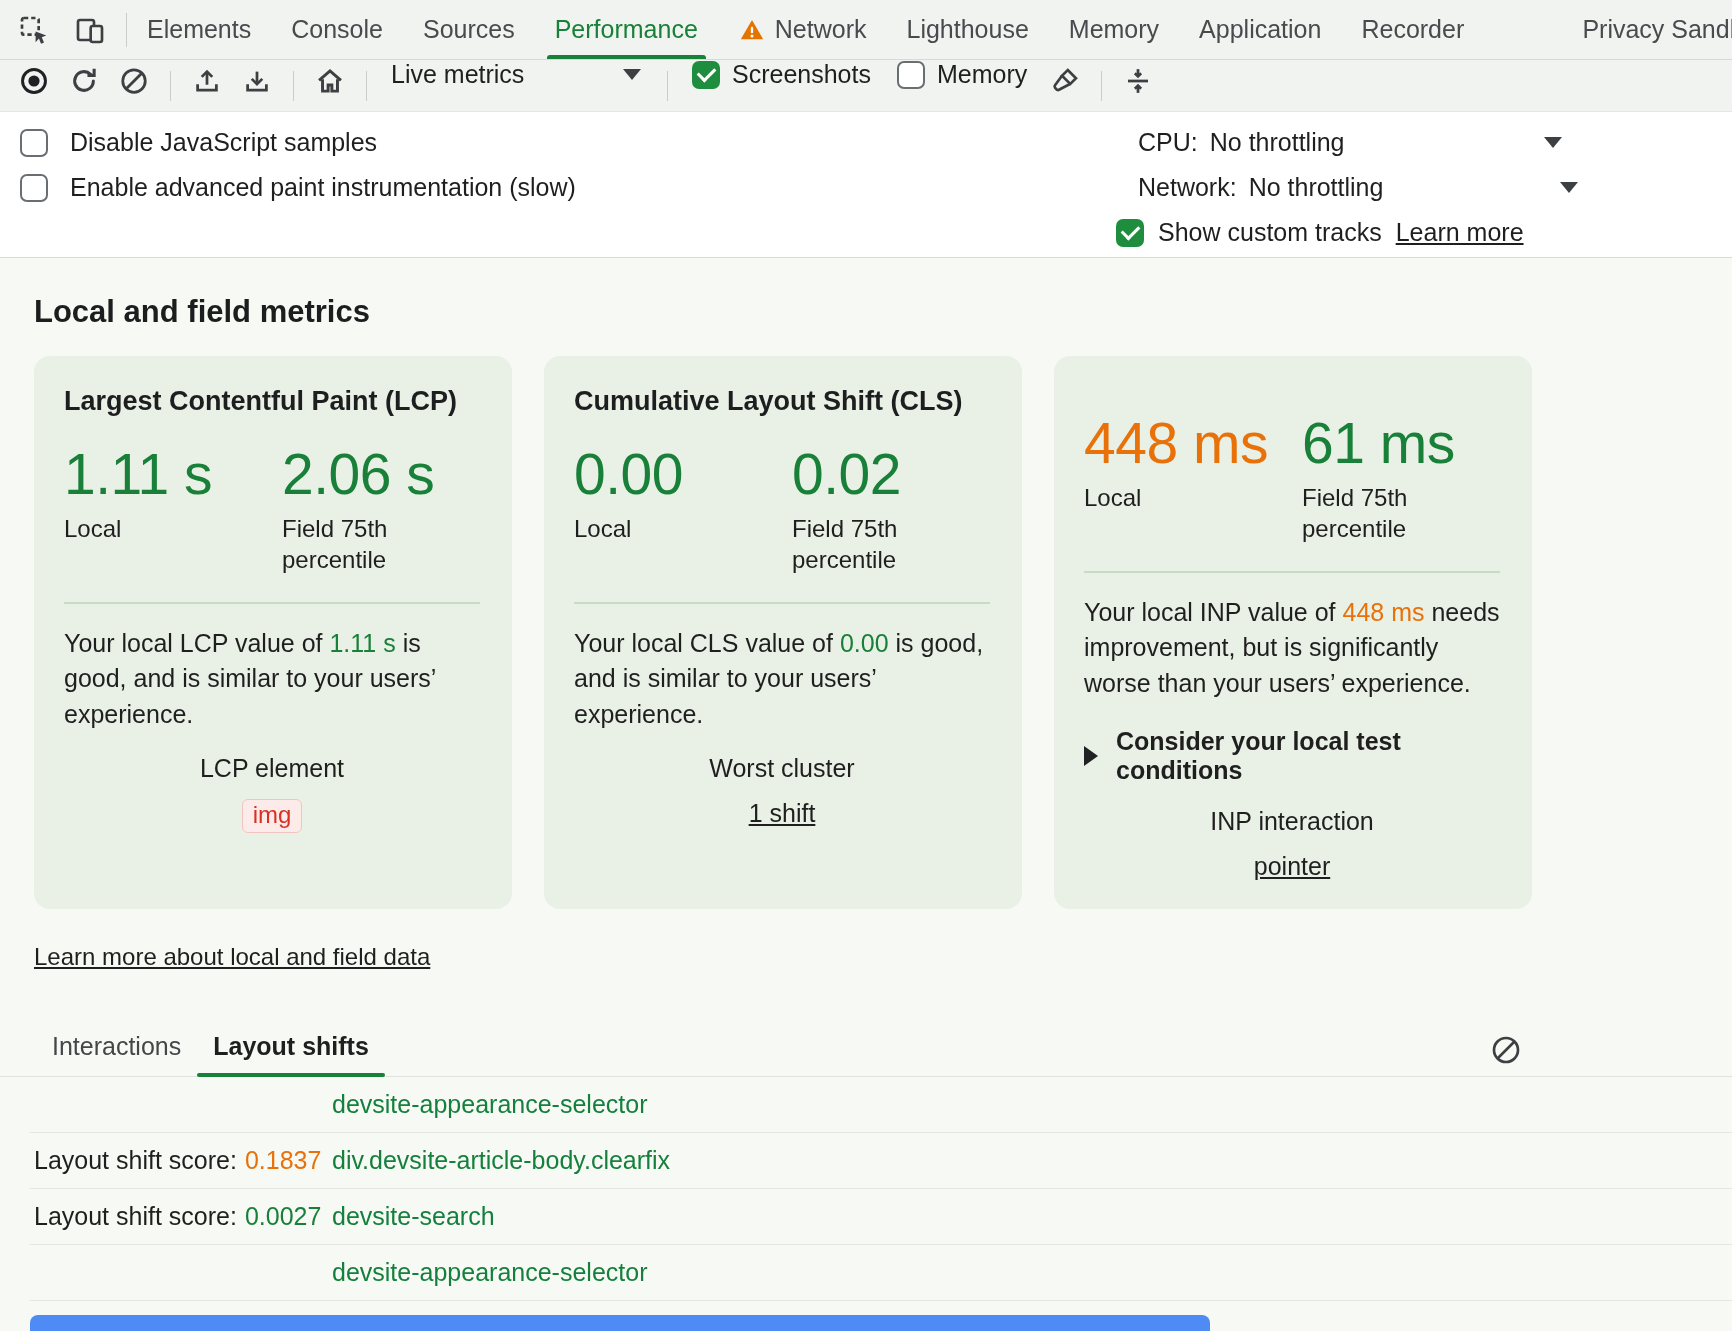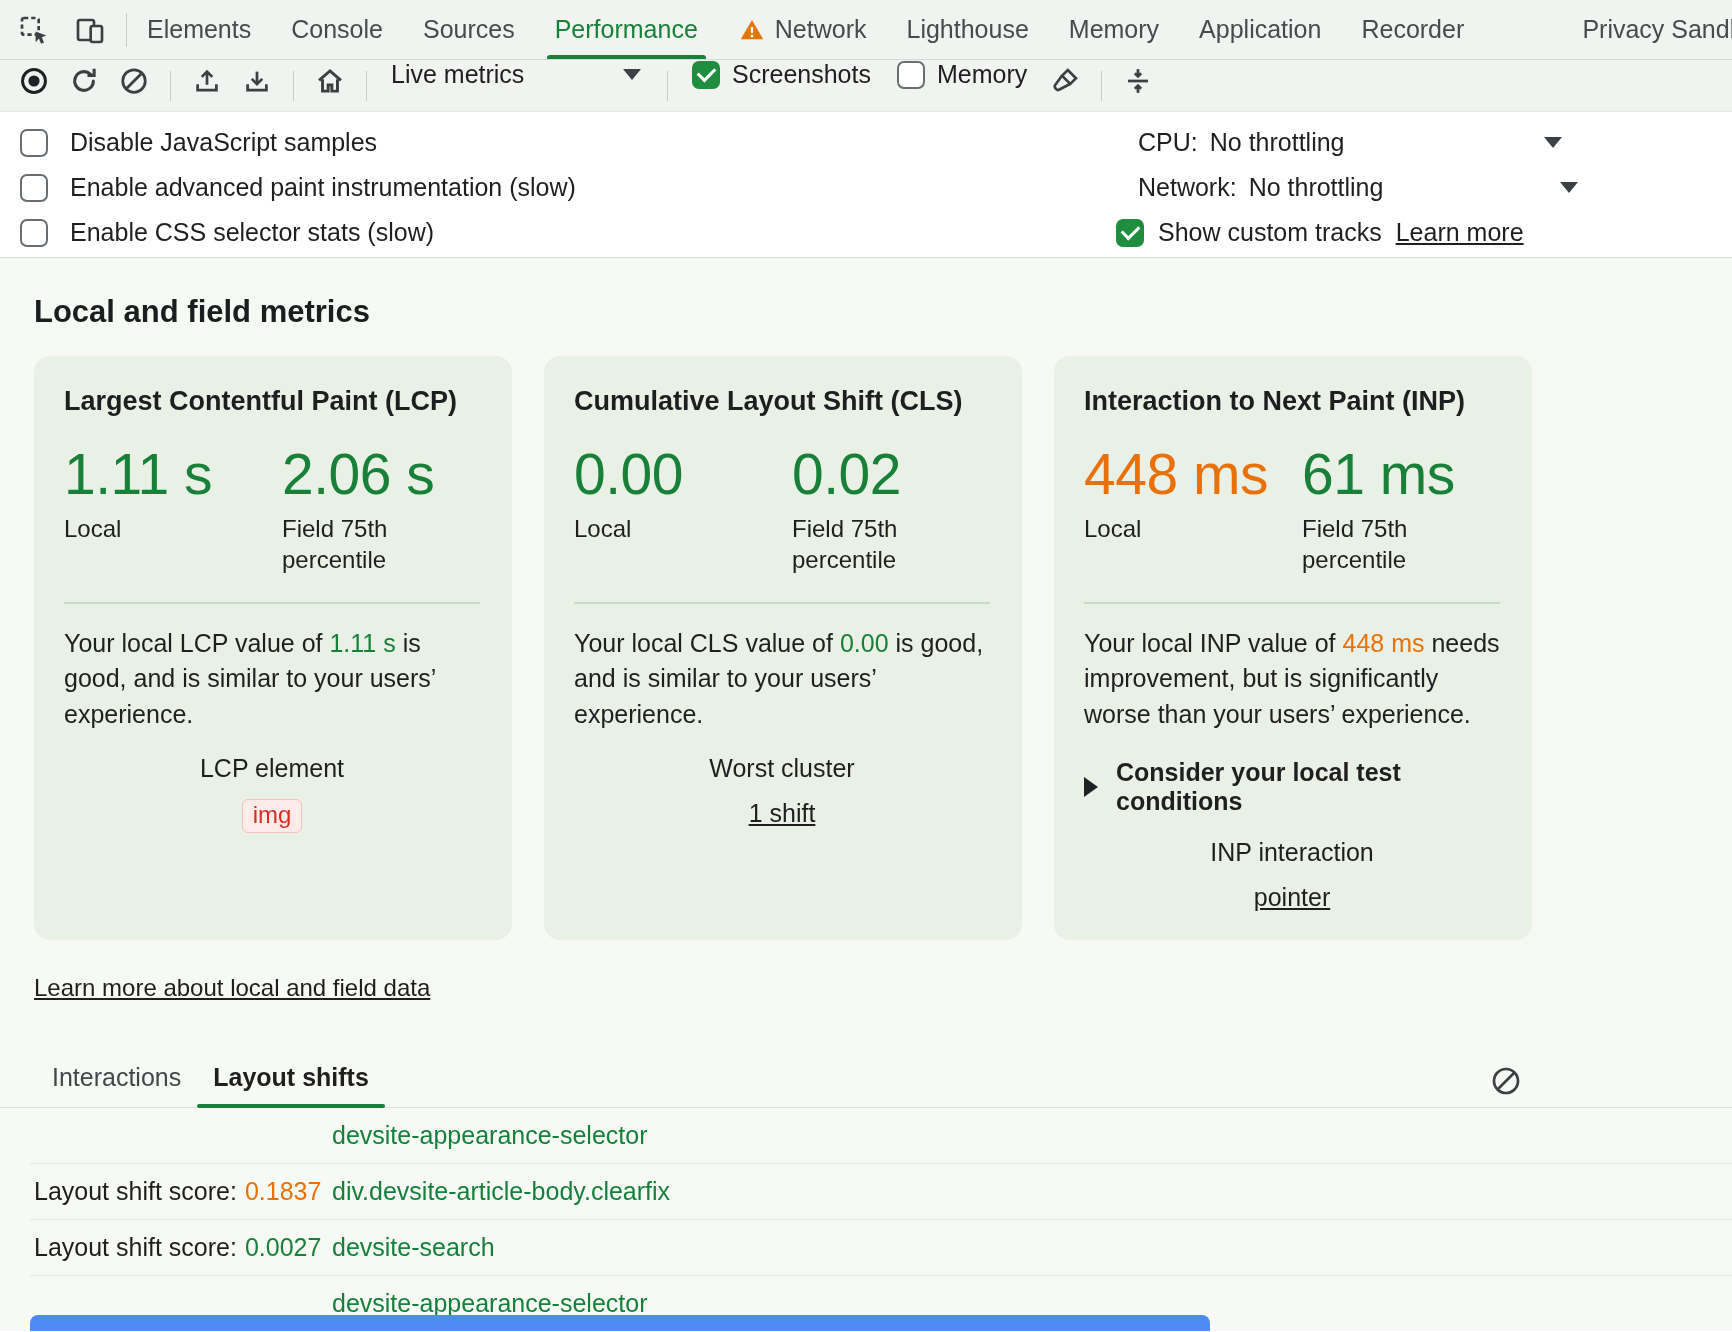--- a/index.html
+++ b/index.html
@@ -247,24 +247,20 @@
   <div class="settings">
     <div class="set-col">
       <div class="set-row">
         <span class="cb unchecked"></span>
         <span>Disable JavaScript samples</span>
       </div>
       <div class="set-row">
         <span class="cb unchecked"></span>
         <span>Enable advanced paint instrumentation (slow)</span>
       </div>
-      <div class="set-row">
-        <span class="cb unchecked"></span>
-        <span>Enable CSS selector stats (slow)</span>
-      </div>
     </div>
     <div class="set-col settings-right">
       <div class="sel-row">
         <span class="sel-label">CPU:</span>
         <span class="sel">
           <span>No throttling</span>
           <span class="caret-down"></span>
         </span>
       </div>
       <div class="sel-row">
@@ -321,21 +317,20 @@
         </div>
         <hr class="card-divider">
         <p class="card-desc"><span>Your local CLS value of </span><span class="good">0.00</span><span> is good, and is similar to your users’ experience.</span></p>
         <div class="card-footer">
           <span>Worst cluster</span>
           <span class="link">1 shift</span>
         </div>
       </section>
 
       <section class="card">
-        <h3 class="card-title">Interaction to Next Paint (INP)</h3>
         <div class="values">
           <div class="value-block">
             <div class="value warn">448 ms</div>
             <div class="value-label">Local</div>
           </div>
           <div class="value-block">
             <div class="value good">61 ms</div>
             <div class="value-label">Field 75th percentile</div>
           </div>
         </div>

